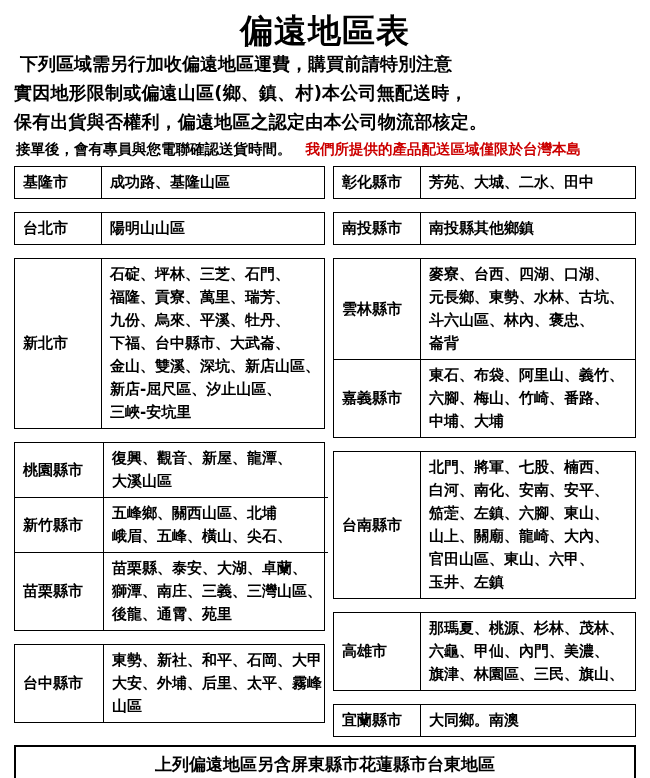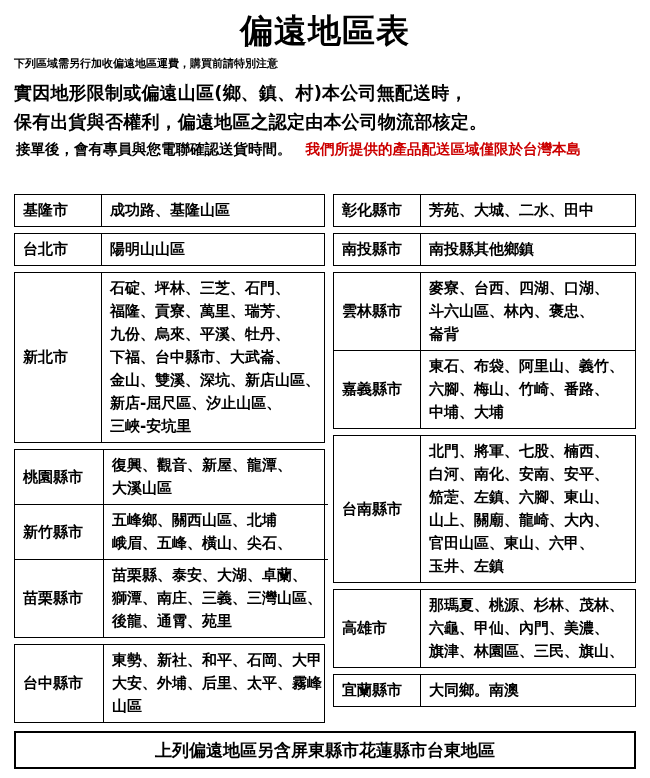--- a/index.html
+++ b/index.html
@@ -23,24 +23,24 @@
   }
   .title {
     text-align: center;
     font-size: 33px;
     font-weight: bold;
     letter-spacing: 1px;
     line-height: 42px;
     margin: 4px 0 2px 0;
   }
   .sub1 {
-    font-size: 11px;
+    font-size: 18px;
     font-weight: bold;
     line-height: 20px;
-    margin: 2px 0 4px 0;
+    margin: 2px 0 4px 6px;
   }
   .sub2 {
     font-size: 18px;
     font-weight: bold;
     line-height: 29px;
     margin: 0 0 0 0;
     letter-spacing: 0.2px;
   }
   .sub3 {
     font-size: 14.5px;
@@ -58,22 +58,21 @@
   
   .cols {
     display: flex;
     gap: 8px;
     align-items: flex-start;
   }
   .col {
     width: 50%;
     display: flex;
     flex-direction: column;
-    gap: 6px;
-    margin-top: 28px;
+    gap: 13px;
   }
   .block {
     border: 1px solid #000;
     display: flex;
     align-items: stretch;
     box-sizing: border-box;
   }
   .group {
     border: 1px solid #000;
     display: flex;
@@ -247,20 +246,21 @@
       </div>
 
       <div class="group">
         <div class="subrows">
 
           <div class="subrow">
             <div class="label">雲林縣市</div>
             <div class="vline"></div>
             <div class="areas">
               <div class="ln">麥寮、台西、四湖、口湖、</div>
+              <div class="ln">元長鄉、東勢、水林、古坑、</div>
               <div class="ln">斗六山區、林內、褒忠、</div>
               <div class="ln">崙背</div>
             </div>
           </div>
 
           <div class="rowsep"></div>
 
           <div class="subrow">
             <div class="label">嘉義縣市</div>
             <div class="vline"></div>

